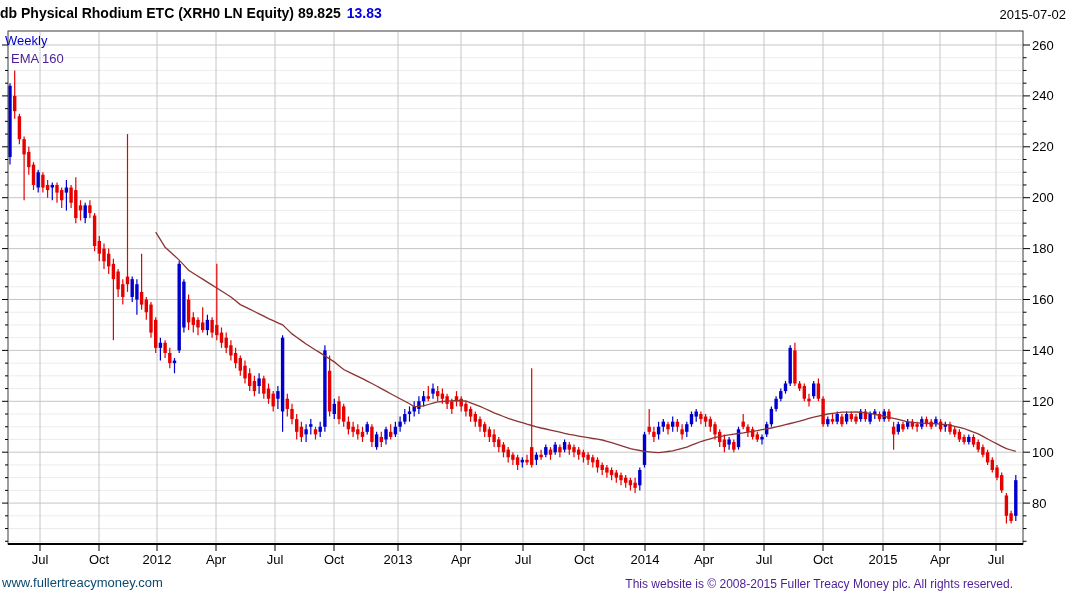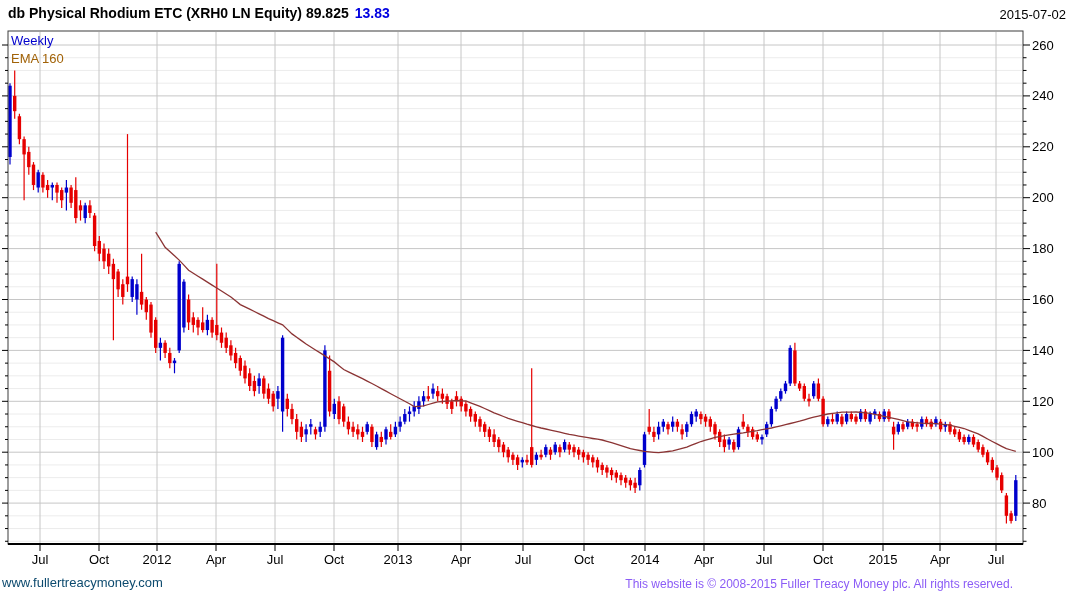--- a/index.html
+++ b/index.html
@@ -1,24 +1,24 @@
 <!DOCTYPE html>
 <html><head>
 <meta charset="utf-8">
 <style>
   html,body{margin:0;padding:0;background:#fff;}
   .stage{position:relative;width:1075px;height:600px;background:#fff;overflow:hidden;
          font-family:"Liberation Sans", sans-serif;}
-  .title-row{position:absolute;left:8px;top:5px;font-size:14px;font-weight:bold;color:#000;white-space:nowrap;}
+  .title-row{position:absolute;left:0;top:5px;font-size:14px;font-weight:bold;color:#000;white-space:nowrap;}
   .title-change{color:#0000e0;margin-left:6px;}
   .date-label{position:absolute;right:9px;top:7px;font-size:13px;color:#000;}
-  .legend-weekly{position:absolute;left:11px;top:33px;font-size:13px;color:#0000cc;}
-  .legend-ema{position:absolute;left:11px;top:51px;font-size:13px;color:#a16207;}
+  .legend-weekly{position:absolute;left:5px;top:33px;font-size:13px;color:#0000cc;}
+  .legend-ema{position:absolute;left:11px;top:51px;font-size:13px;color:#4c1d95;}
   .footer-left{position:absolute;left:2px;top:575px;font-size:13px;color:#0c4a6e;text-decoration:none;}
-  .footer-right{position:absolute;left:0;top:577px;width:1013px;text-align:right;font-size:12px;color:#8b5cf6;}
+  .footer-right{position:absolute;left:0;top:577px;width:1013px;text-align:right;font-size:12px;color:#4c1d95;}
   svg text{font-family:"Liberation Sans", sans-serif;}
 </style>
 </head>
 <body>
 
 <div class="stage">
 
   <div class="title-row">
     <span>db Physical Rhodium ETC (XRH0 LN Equity) 89.825</span><span class="title-change">13.83</span>
   </div>

